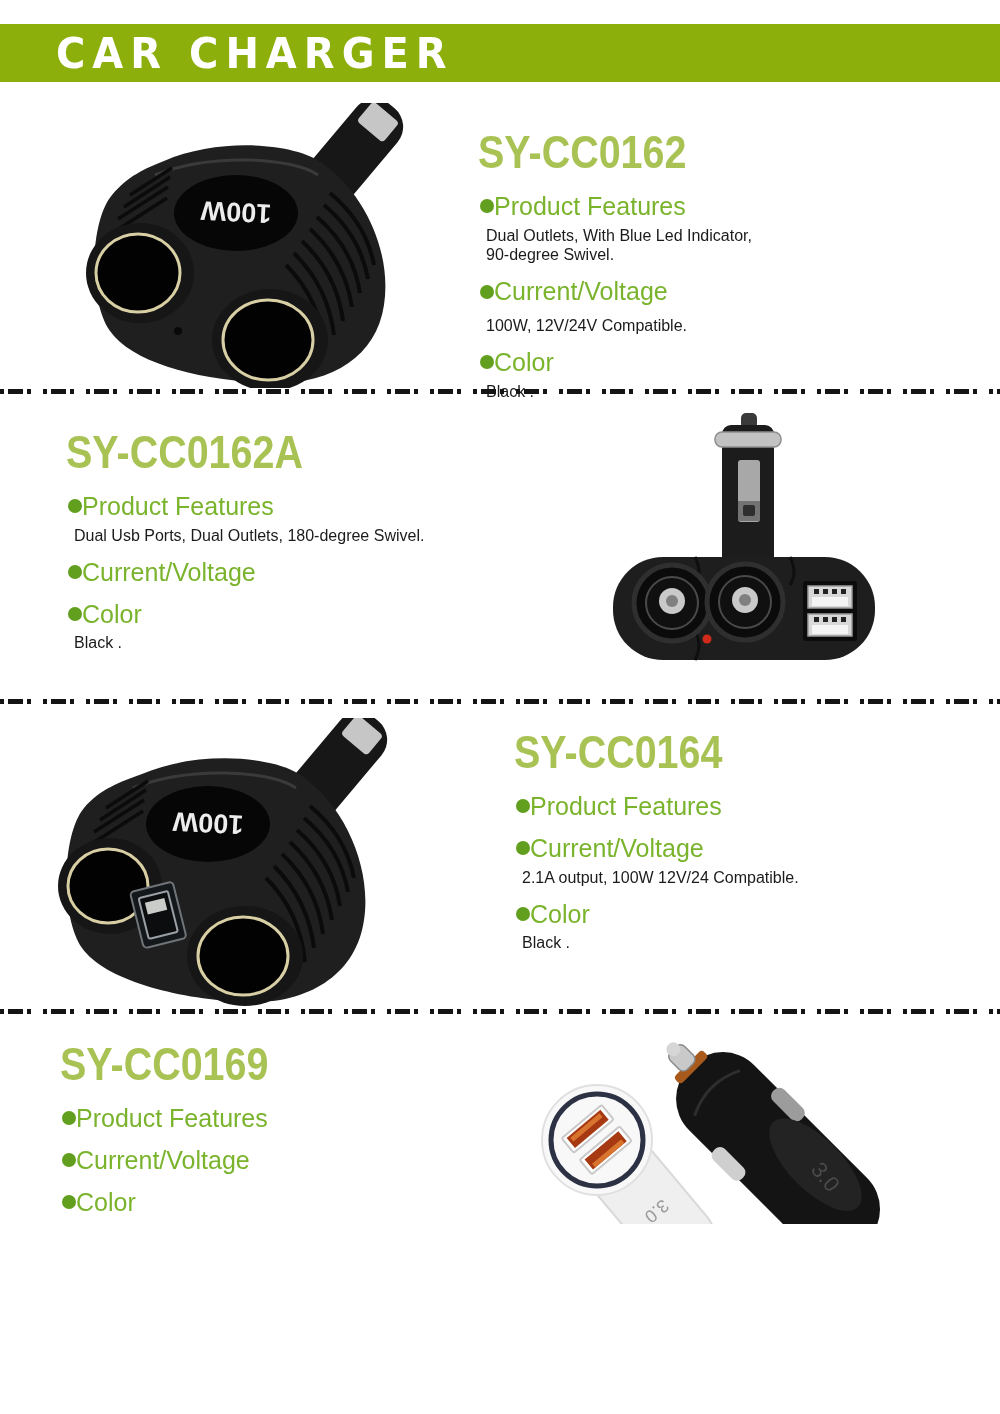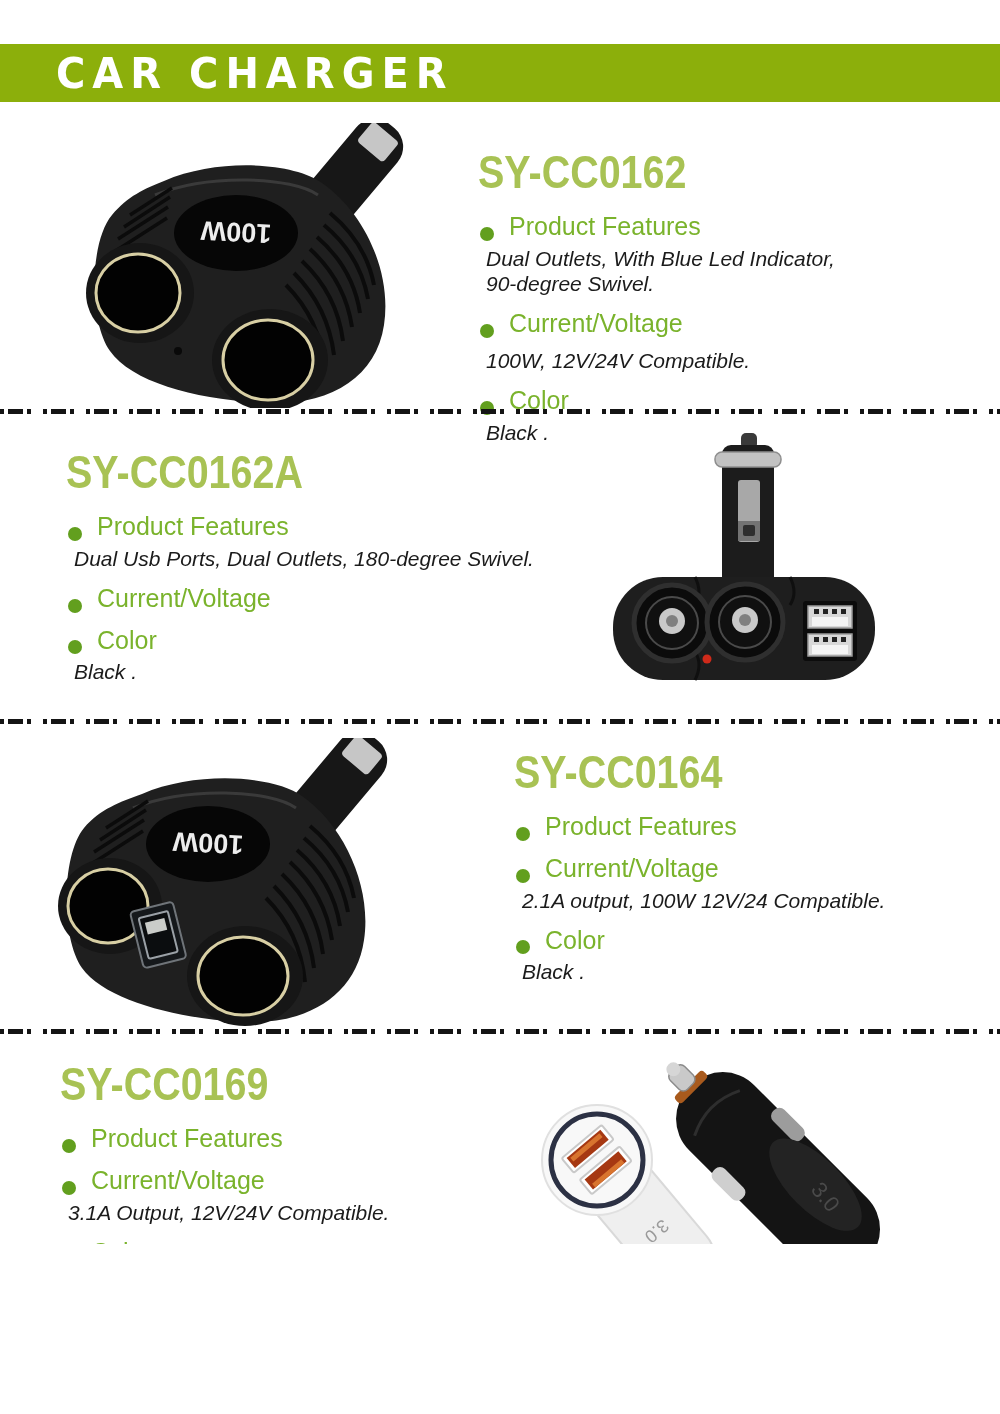--- a/index.html
+++ b/index.html
@@ -6,21 +6,21 @@
     --banner-green:#8caf0b;
     --code-green:#a8c254;
     --heading-green:#7ab32c;
     --bullet-green:#629f1e;
     --page-box-green:#9dbc3c;
     --dash-black:#141414;
   }
   html,body{margin:0;padding:0;background:#ffffff;}
   .page{
     position:relative;width:1000px;height:1224px;background:#ffffff;overflow:hidden;
-    font-family:"Liberation Sans", sans-serif;color:#1b1b1b;margin-top:20px;
+    font-family:"Liberation Sans", sans-serif;color:#1b1b1b;
   }
   
   .banner{position:absolute;left:0;top:24px;width:1000px;height:58px;background:var(--banner-green);}
   .banner-title{
     position:absolute;left:56px;top:5px;
     font-family:"DejaVu Sans", sans-serif;
     font-size:40px;font-weight:800;letter-spacing:7px;color:#ffffff;
     transform:scaleY(1.05);transform-origin:left top;white-space:nowrap;
   }
   
@@ -36,24 +36,24 @@
   .info{position:absolute;}
   .info1{left:478px;top:124px;width:480px;}
   .info2{left:66px;top:424px;width:580px;}
   .info3{left:514px;top:724px;width:460px;}
   .info4{left:60px;top:1036px;width:480px;}
   .code{
     margin:0 0 10px 0;font-size:47px;font-weight:800;color:var(--code-green);
     transform:scaleX(.84);transform-origin:left center;white-space:nowrap;letter-spacing:0;
     font-family:"Liberation Sans", sans-serif;
   }
-  .hrow{display:flex;align-items:flex-end;gap:15px;margin:13px 0 5px 2px;}
+  .hrow{display:flex;align-items:center;margin:13px 0 5px 2px;}
   .dot{width:14px;height:14px;border-radius:50%;background:var(--bullet-green);flex:0 0 auto;}
   .hd{font-size:25px;line-height:1.15;color:var(--heading-green);}
-  .body{margin:0 0 3px 8px;font-size:21px;line-height:1.2;color:#1b1b1b;font-style:italic;}
+  .body{margin:0 0 3px 8px;font-size:16px;line-height:1.2;color:#1b1b1b;}
   .body span{display:block;}
   .body span:empty{display:none;}
   .info1 .g2 .body{margin-top:10px;}
   
   .photo{position:absolute;}
   .ph1{left:60px;top:103px;width:420px;height:285px;}
   .ph2{left:595px;top:405px;width:400px;height:290px;}
   .ph3{left:30px;top:718px;width:430px;height:298px;}
   .ph4{left:500px;top:1032px;width:480px;height:285px;}
   .photo svg{display:block;width:100%;height:100%;}
@@ -296,23 +296,20 @@
       <div class="hrow">
         <span class="dot"></span>
         <span class="hd">Product Features</span>
       </div>
     </div>
     <div class="g2">
       <div class="hrow">
         <span class="dot"></span>
         <span class="hd">Current/Voltage</span>
       </div>
-      <p class="body">
-        <span>3.1A Output, 12V/24V  Compatible.</span>
-      </p>
     </div>
     <div class="g3">
       <div class="hrow">
         <span class="dot"></span>
         <span class="hd">Color</span>
       </div>
     </div>
   </div>
   <div class="photo ph4">
     <svg viewBox="0 0 480 285">

